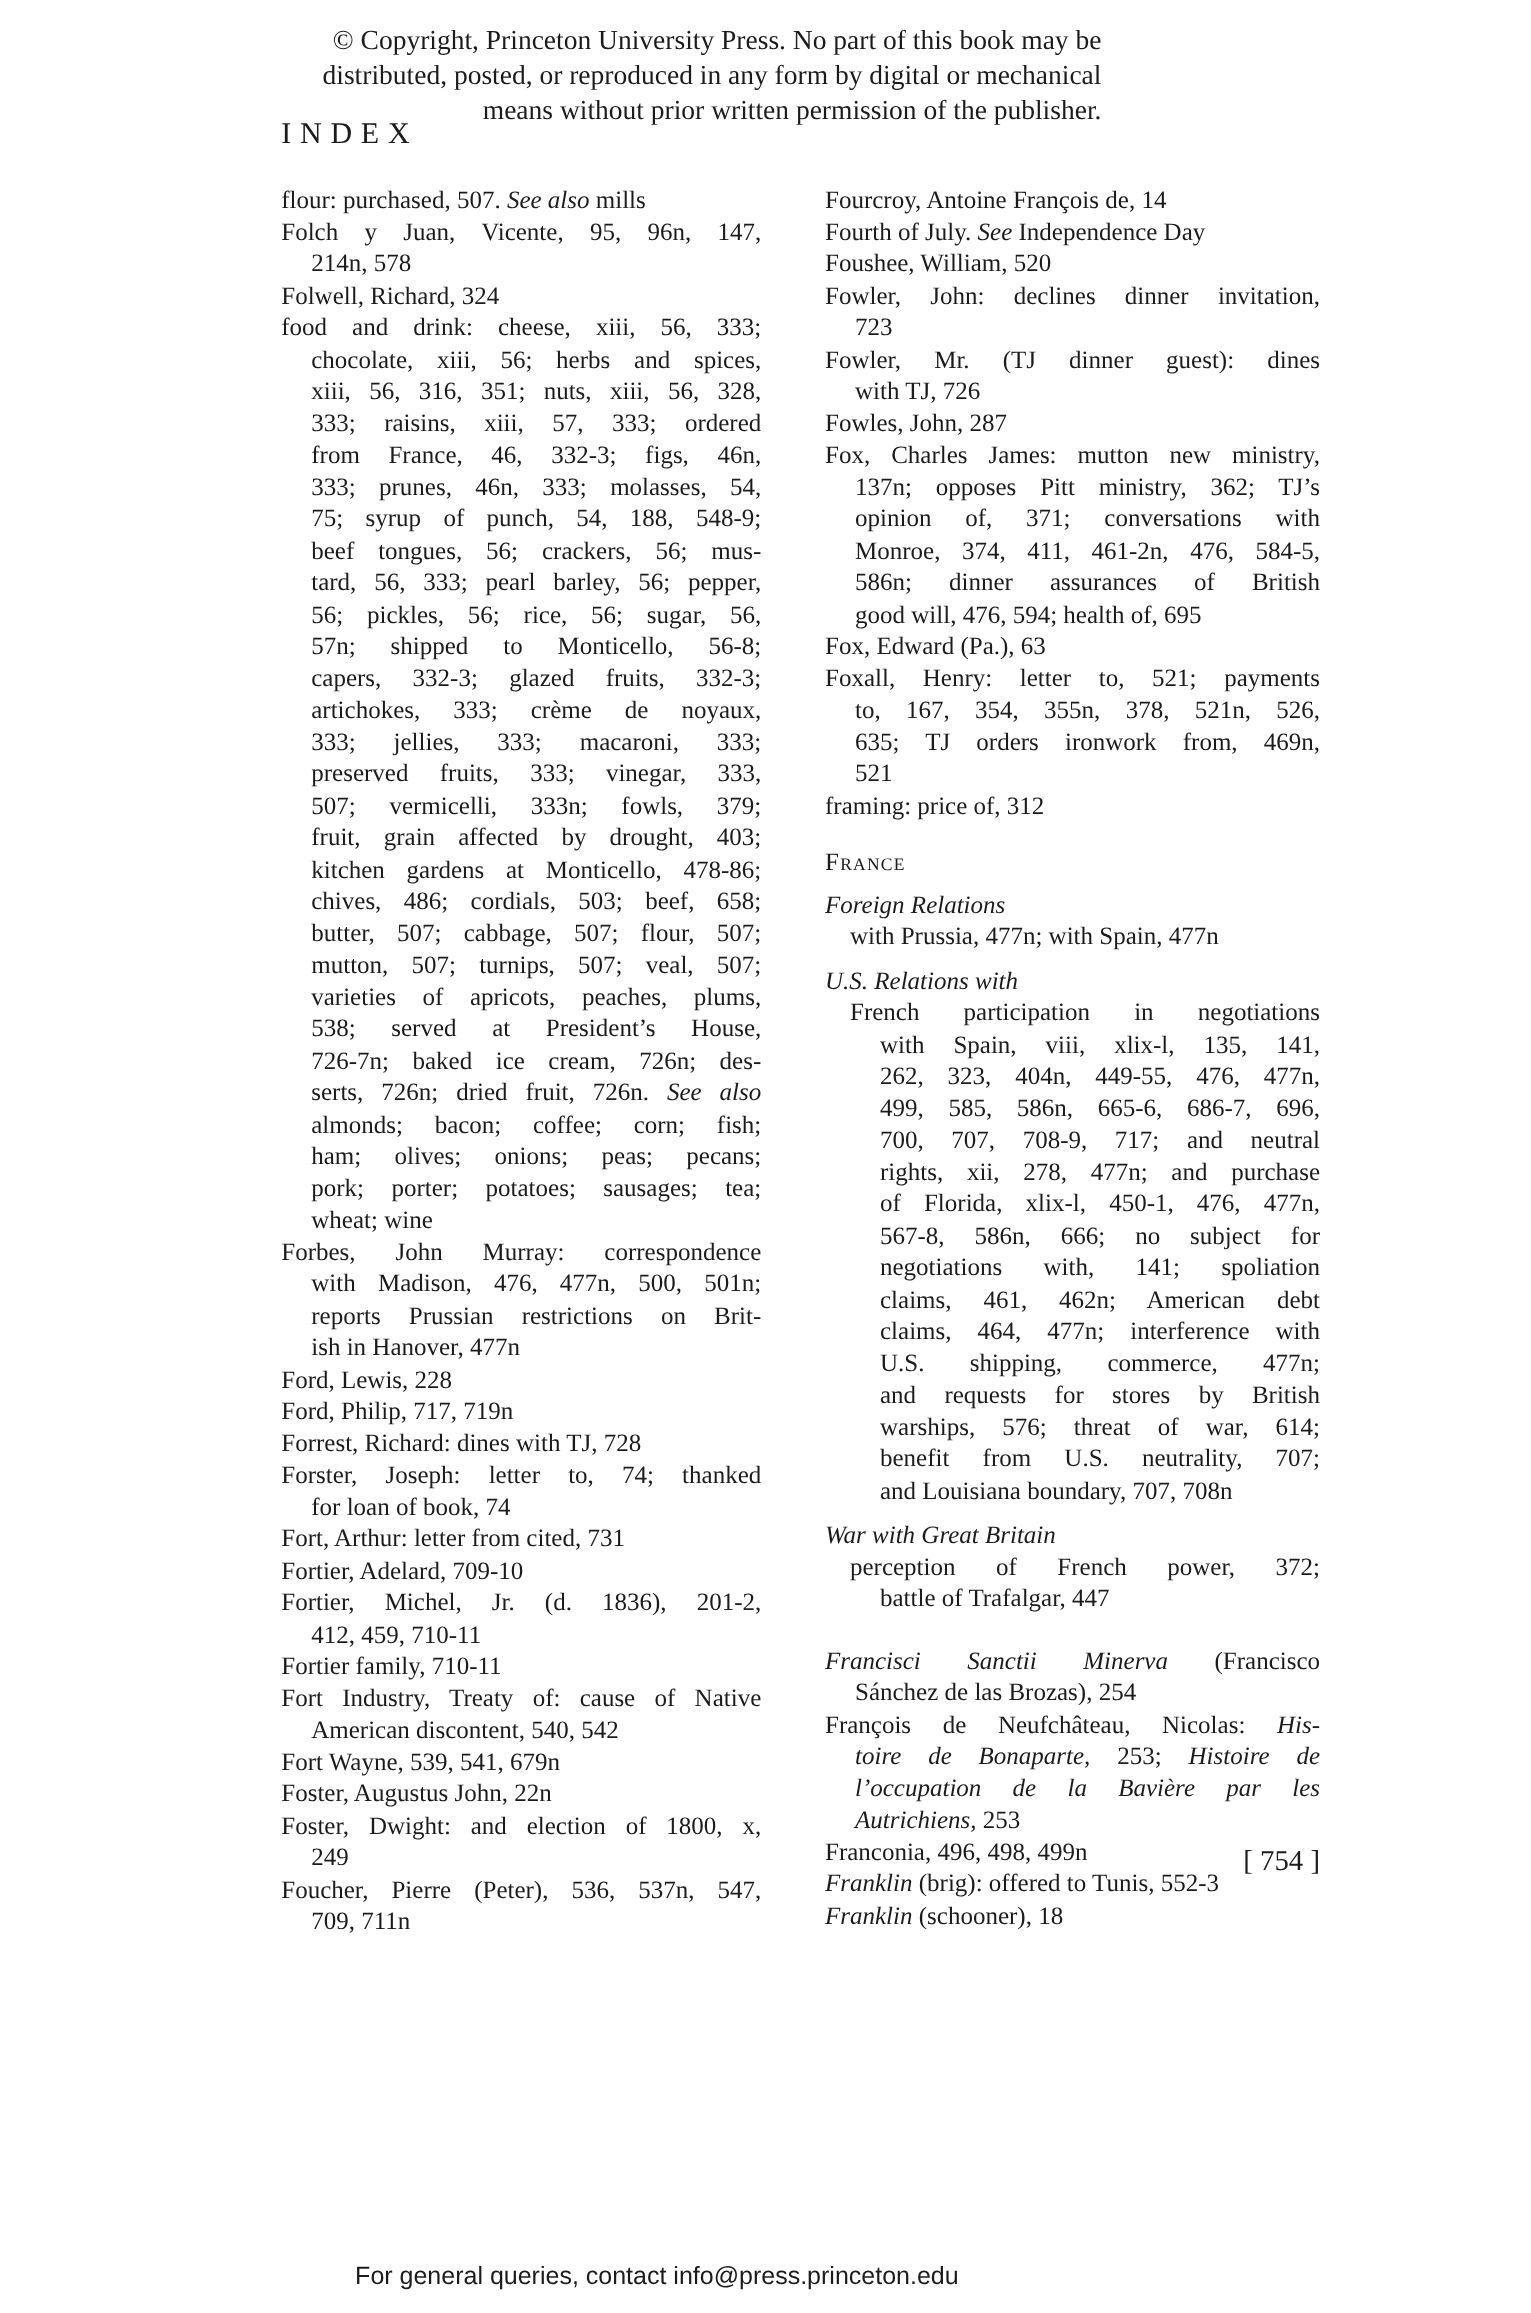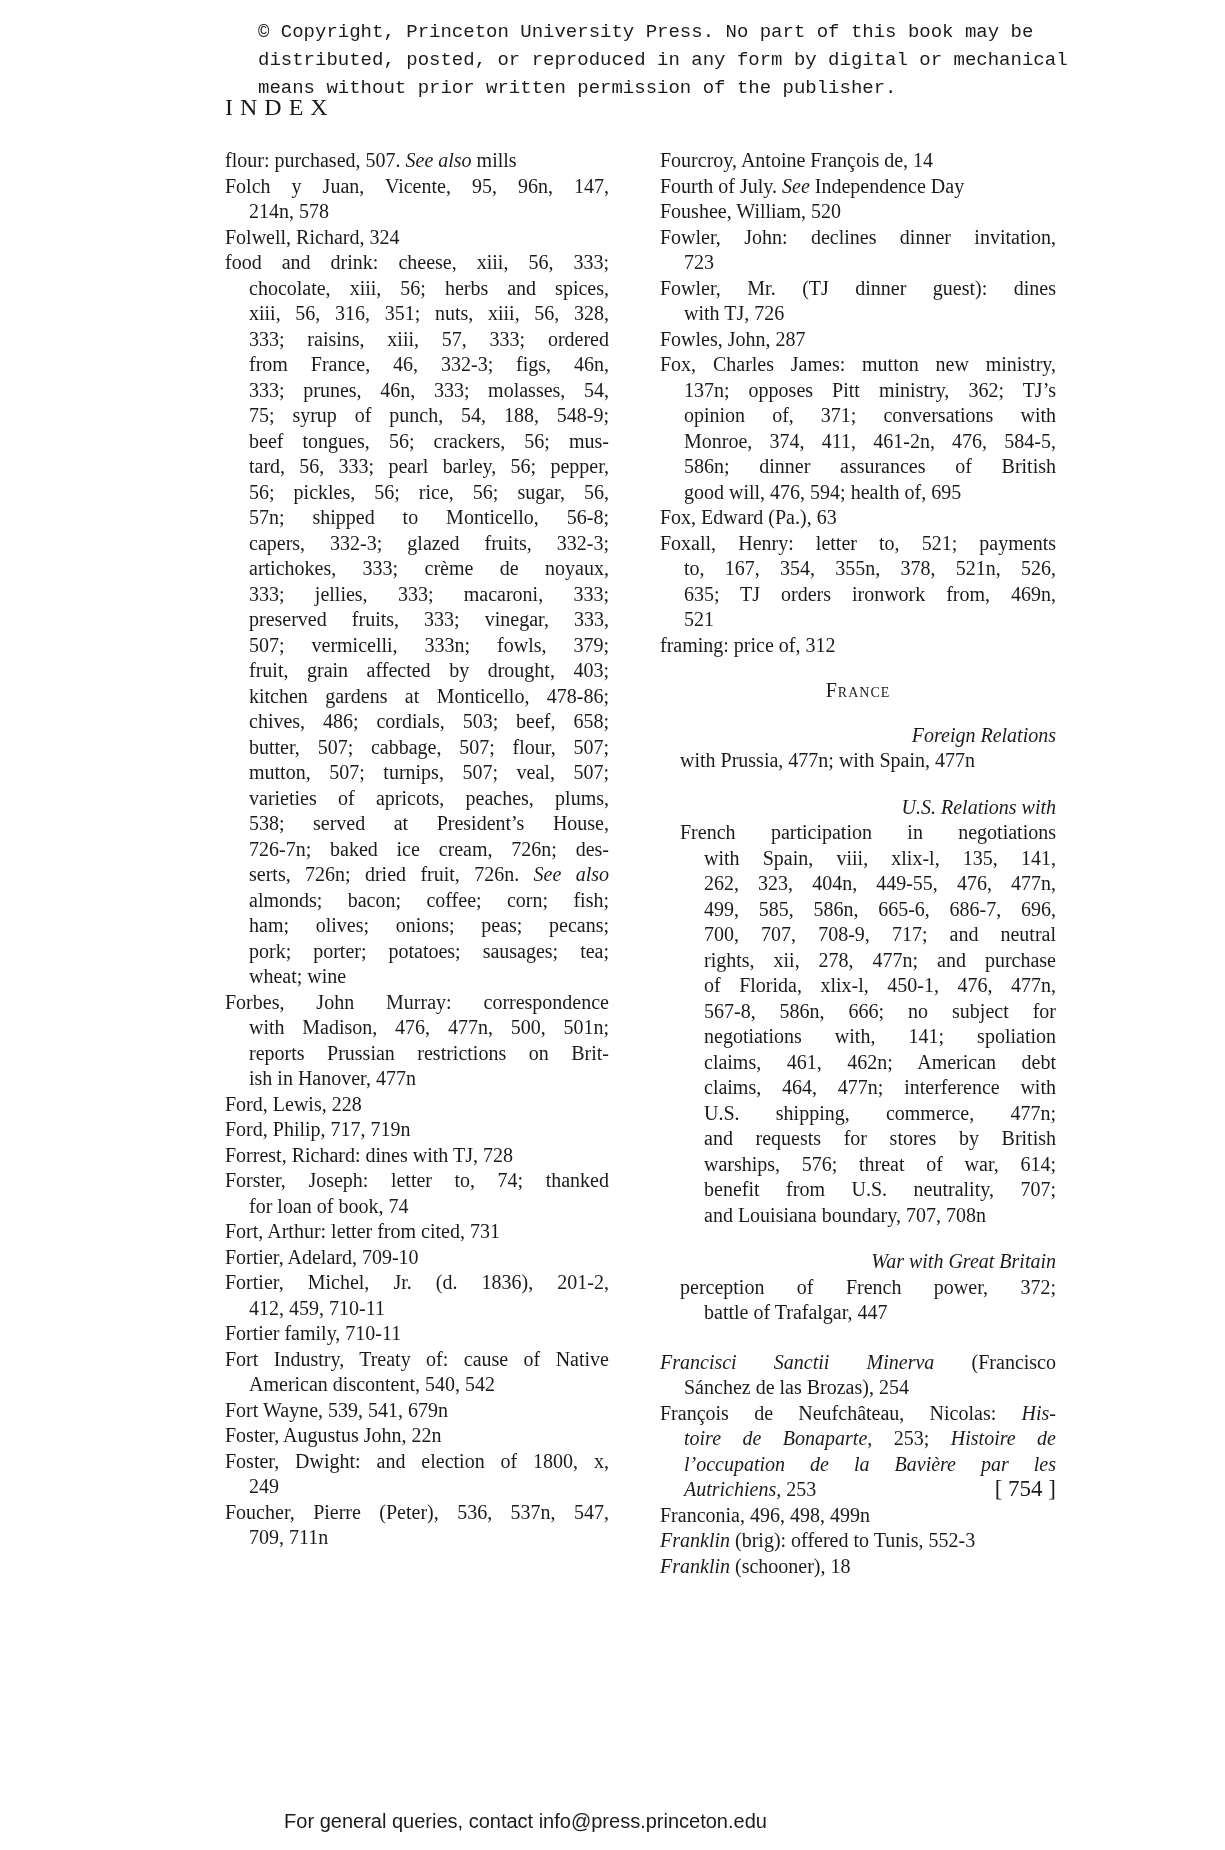--- a/index.html
+++ b/index.html
@@ -5,44 +5,45 @@
   html, body { margin: 0; padding: 0; }
   body {
     width: 1225px; height: 1850px;
     background: #ffffff;
     position: relative;
     color: #1b1b1b;
     font-family: "Liberation Serif", serif;
   }
   #copyright {
     position: absolute; left: 258px; top: 18px;
-    font-family: Liberation Mono, monospace;
-    font-size: 19px; line-height: 28px;
+    font-family: Liberation Serif, serif;
+    font-size: 22px; line-height: 28px;
     white-space: nowrap;
+    text-align: right;
   }
   #index-title {
     position: absolute; left: 225px; top: 94px; width: 831px;
     text-align: left;
     font-size: 24px; letter-spacing: 7px;
     font-family: "Liberation Serif", serif;
   }
   .col {
     position: absolute; top: 148px;
     font-size: 20px; line-height: 25.5px;
     font-family: "Liberation Serif", serif;
   }
   #col-left  { left: 225px; width: 384px; }
   #col-right { left: 660px; width: 396px; }
   .line { white-space: nowrap; }
   .line.j { white-space: normal; text-align: justify; text-align-last: justify; }
   .c { padding-left: 24px; }
   .s { padding-left: 20px; }
   .t { padding-left: 44px; }
-  .h { text-align: right; font-style: italic; padding-left: 0; margin-top: 11px; }
-  .sc { font-variant: small-caps; letter-spacing: 1px; text-align: center; }
+  .h { text-align: left; font-style: italic; padding-left: 0; }
+  .sc { font-variant: small-caps; letter-spacing: 1px; }
   .it { font-style: italic; }
   .gap { width: 100%; }
   #page-number {
     position: absolute; left: 225px; top: 1476px; width: 831px;
     text-align: right; font-size: 23px;
     font-family: "Liberation Serif", serif;
   }
   #footer {
     position: absolute; left: 0; top: 1810px; width: 1051px;
     text-align: center;

